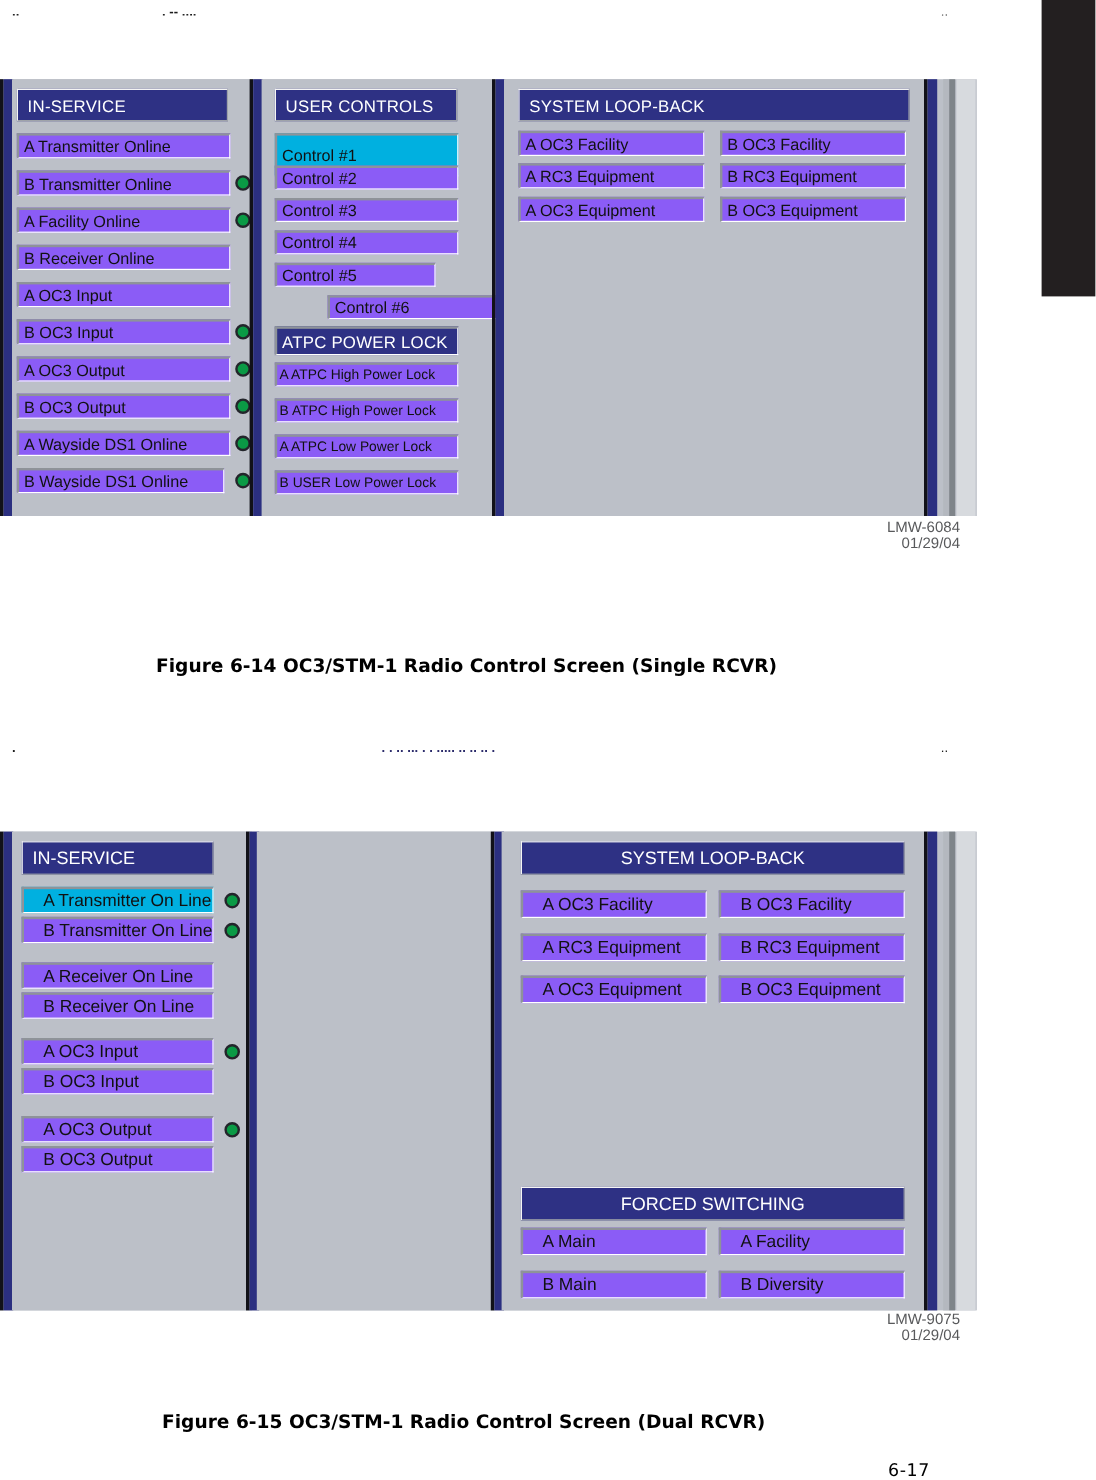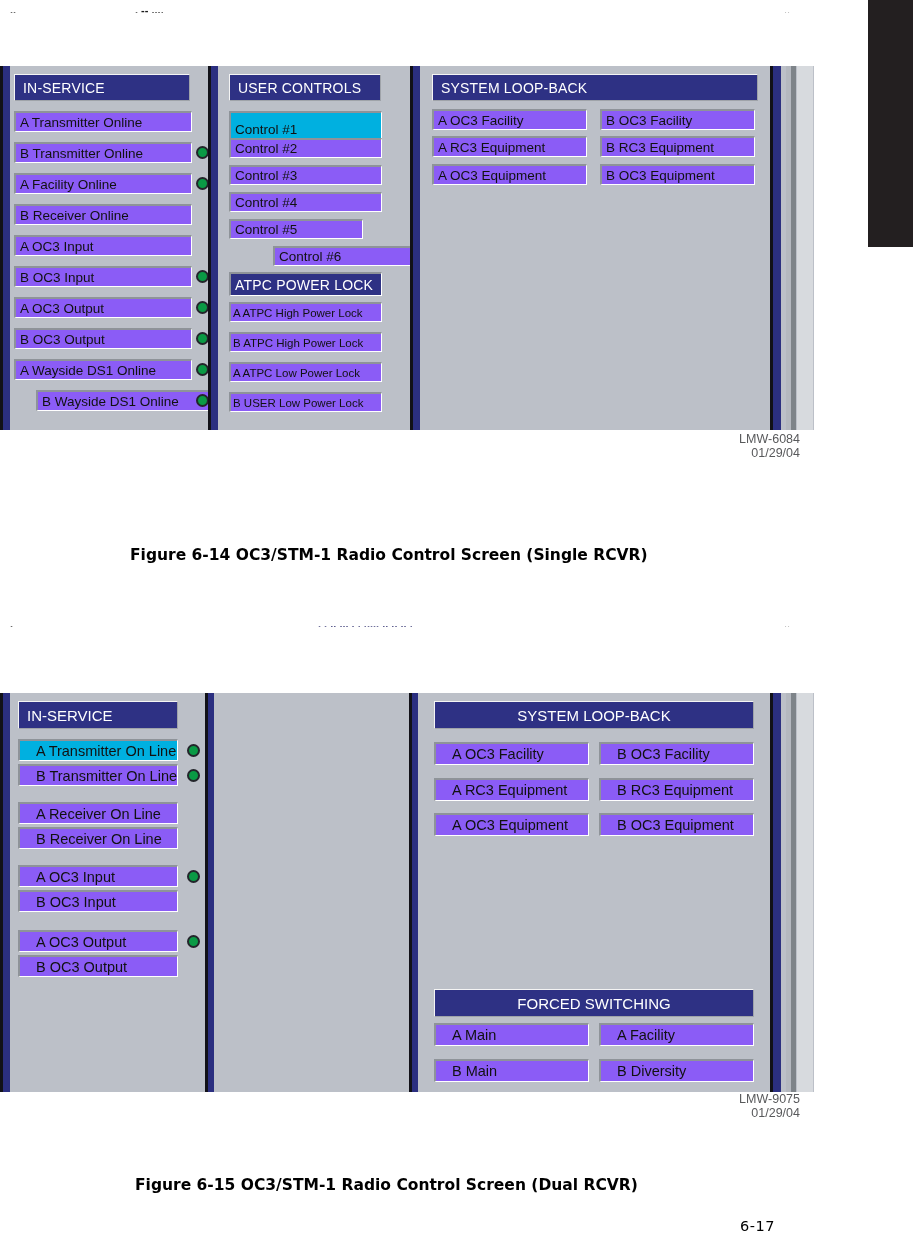--- a/index.html
+++ b/index.html
@@ -202,21 +202,21 @@
 
     <div class="item fig1-f" style="left:4px; top:45px;  width:178px; height:21px;">A Transmitter Online</div>
     <div class="item fig1-f" style="left:4px; top:76px;  width:178px; height:21px;">B Transmitter Online</div>
     <div class="item fig1-f" style="left:4px; top:107px; width:178px; height:21px;">A Facility Online</div>
     <div class="item fig1-f" style="left:4px; top:138px; width:178px; height:21px;">B Receiver Online</div>
     <div class="item fig1-f" style="left:4px; top:169px; width:178px; height:21px;">A OC3 Input</div>
     <div class="item fig1-f" style="left:4px; top:200px; width:178px; height:21px;">B OC3 Input</div>
     <div class="item fig1-f" style="left:4px; top:231px; width:178px; height:21px;">A OC3 Output</div>
     <div class="item fig1-f" style="left:4px; top:262px; width:178px; height:21px;">B OC3 Output</div>
     <div class="item fig1-f" style="left:4px; top:293px; width:178px; height:21px;">A Wayside DS1 Online</div>
-    <div class="item fig1-f" style="left:4px; top:324px; width:173px; height:21px;margin-left:22px;">B Wayside DS1 Online</div>
+    <div class="item fig1-f" style="left:4px; top:324px; width:173px; height:21px;">B Wayside DS1 Online</div>
 
     <div class="led" style="left:186px; top:80px;"></div>
     <div class="led" style="left:186px; top:111px;"></div>
     <div class="led" style="left:186px; top:204px;"></div>
     <div class="led" style="left:186px; top:235px;"></div>
     <div class="led" style="left:186px; top:266px;"></div>
     <div class="led" style="left:186px; top:297px;"></div>
     <div class="led" style="left:186px; top:328px;"></div>
   </div>
 

